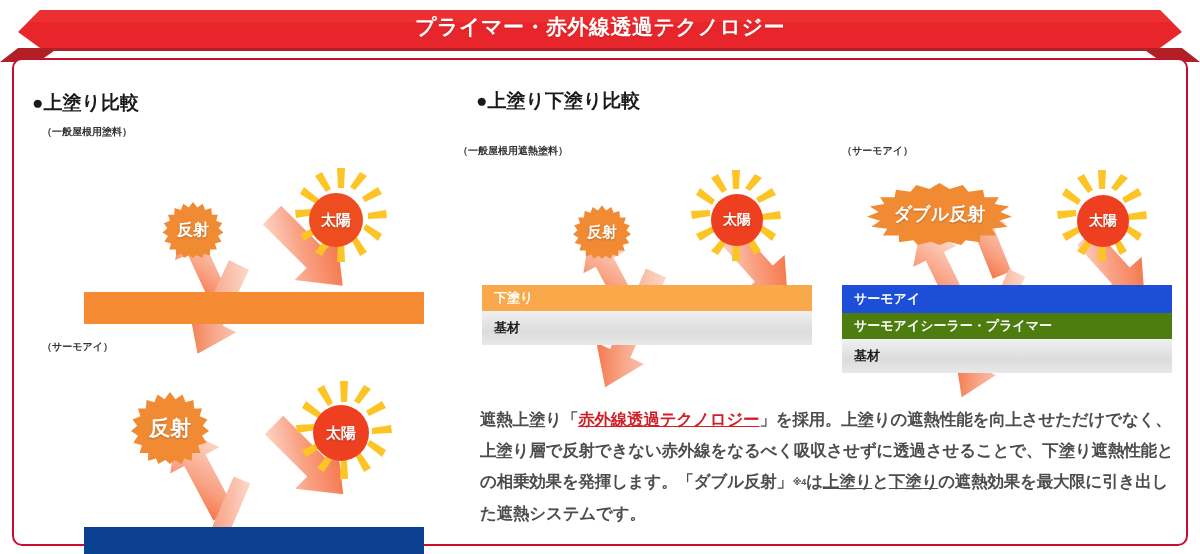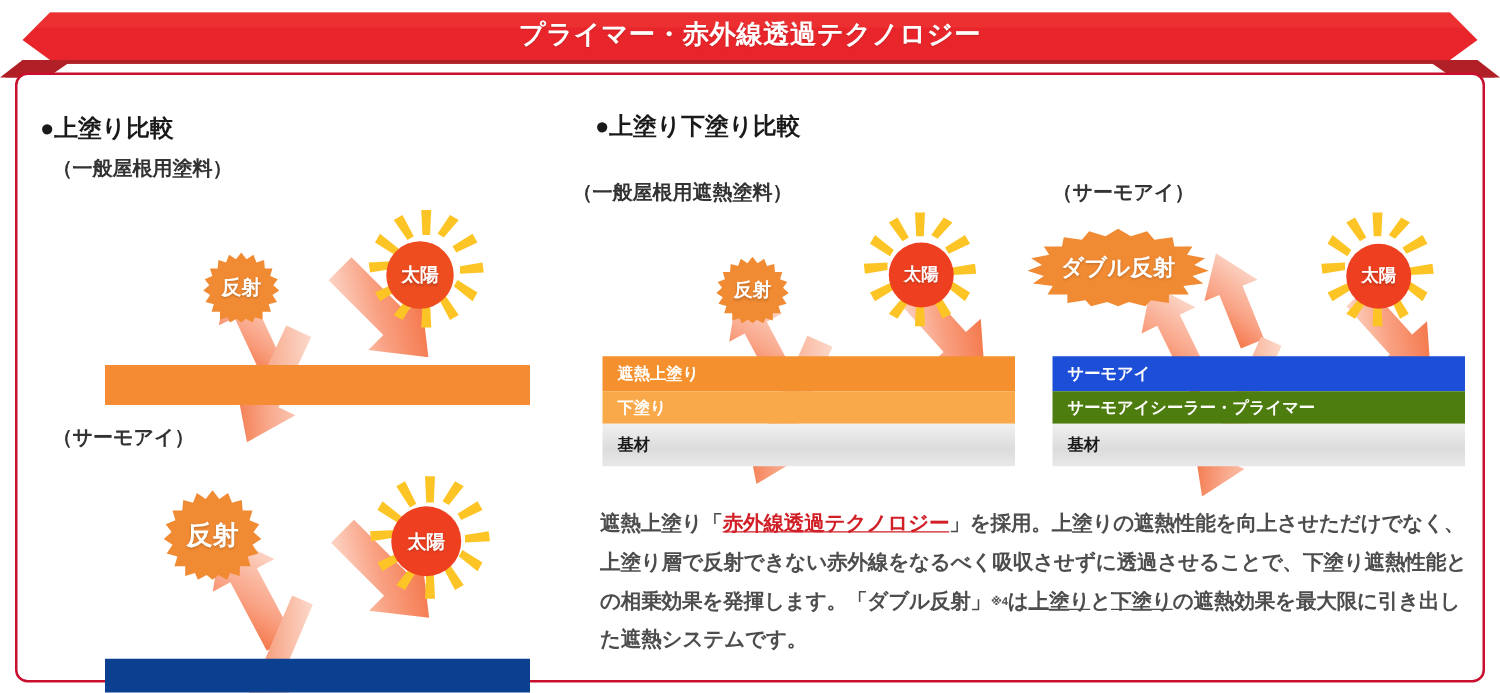--- a/index.html
+++ b/index.html
@@ -38,21 +38,21 @@
     padding-left: 38px;
   }
 
   .col-title {
     position: absolute;
     font-size: 19px; font-weight: bold; color: #1a1a1a;
     white-space: nowrap;
   }
   .sub-title {
     position: absolute;
-    font-size: 16px; font-weight: bold; color: #333333;
+    font-size: 10px; font-weight: bold; color: #333333;
     white-space: nowrap;
   }
 
   
   .stack { position: absolute; }
   .layer {
     position: relative;
     display: flex; align-items: center;
     font-size: 13px; font-weight: bold;
     padding-left: 12px;
@@ -274,23 +274,20 @@
     </div>
 
     <div class="badge" style="left:559px; top:145px; width:58px; height:54px;">
       <svg width="58" height="54" viewBox="0 0 100 92">
         <polygon fill="#f08a33" points="50,0 57,9 66,3 70,13 80,10 81,21 91,21 88,31 98,35 92,43 100,50 91,56 97,65 86,68 89,78 78,78 78,88 68,85 65,92 56,87 50,92 44,87 35,92 32,85 22,88 22,78 11,78 14,68 3,65 9,56 0,50 8,43 2,35 12,31 9,21 19,21 20,10 30,13 34,3 43,9"></polygon>
       </svg>
       <span class="lbl" style="font-size:15px;">反射</span>
     </div>
 
     <div class="stack" style="left:468px; top:225px; width:330px;">
-      <div class="layer layer-top-orange" style="height:28px;">
-        <span>遮熱上塗り</span>
-      </div>
       <div class="layer layer-mid-orange" style="height:26px;">
         <span>下塗り</span>
       </div>
       <div class="layer layer-base" style="height:34px;">
         <span>基材</span>
       </div>
     </div>
 
     <div class="sub-title" style="left:828px; top:84px;">（サーモアイ）</div>
 
@@ -330,21 +327,21 @@
       </g>
     </svg>
 
     <div class="badge" style="left:1063px; top:135px; width:52px; height:52px;">
       <svg width="52" height="52" viewBox="0 0 52 52">
           <circle cx="26" cy="26" r="26" fill="#ee4020"></circle>
         </svg>
       <span class="lbl" style="font-size:14px;">太陽</span>
     </div>
 
-    <div class="badge" style="left:808px; top:123px; width:145px; height:62px;">
+    <div class="badge" style="left:853px; top:123px; width:145px; height:62px;">
       <svg width="145" height="62" viewBox="0 0 100 92" preserveAspectRatio="none">
         <polygon fill="#f08a33" points="50,0 57,9 66,3 70,13 80,10 81,21 91,21 88,31 98,35 92,43 100,50 91,56 97,65 86,68 89,78 78,78 78,88 68,85 65,92 56,87 50,92 44,87 35,92 32,85 22,88 22,78 11,78 14,68 3,65 9,56 0,50 8,43 2,35 12,31 9,21 19,21 20,10 30,13 34,3 43,9"></polygon>
       </svg>
       <span class="lbl" style="font-size:18px;">ダブル反射</span>
     </div>
 
     <div class="stack" style="left:828px; top:225px; width:330px;">
       <div class="layer layer-top-navy" style="height:28px;">
         <span>サーモアイ</span>
       </div>

